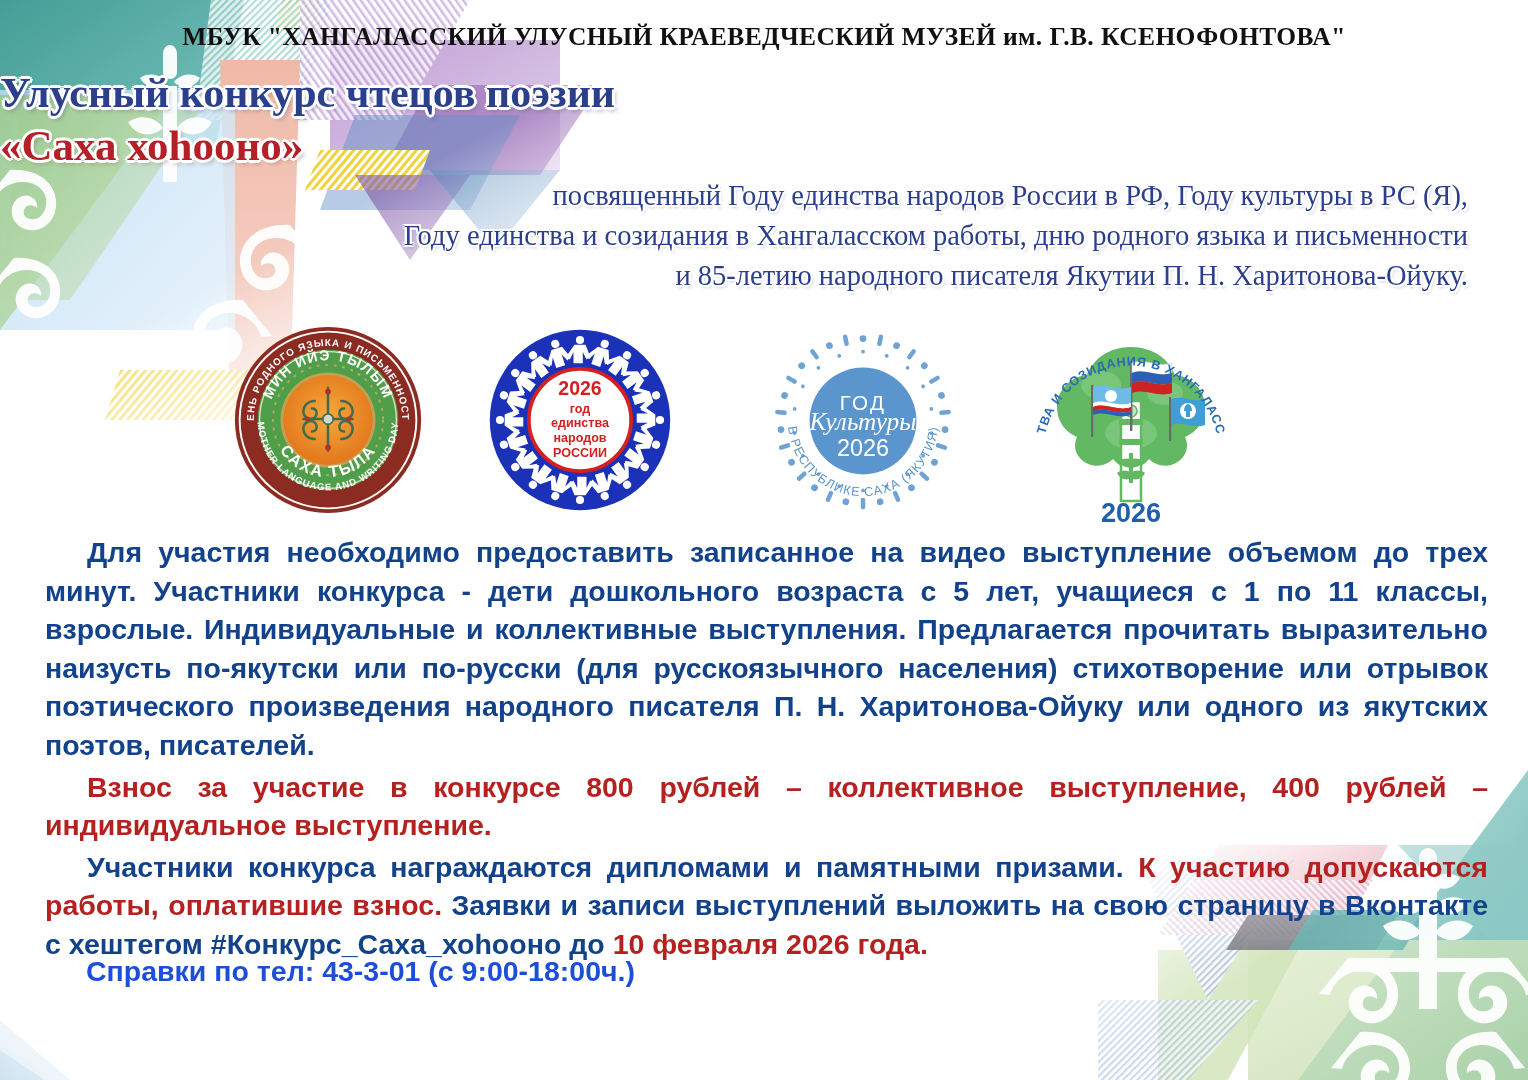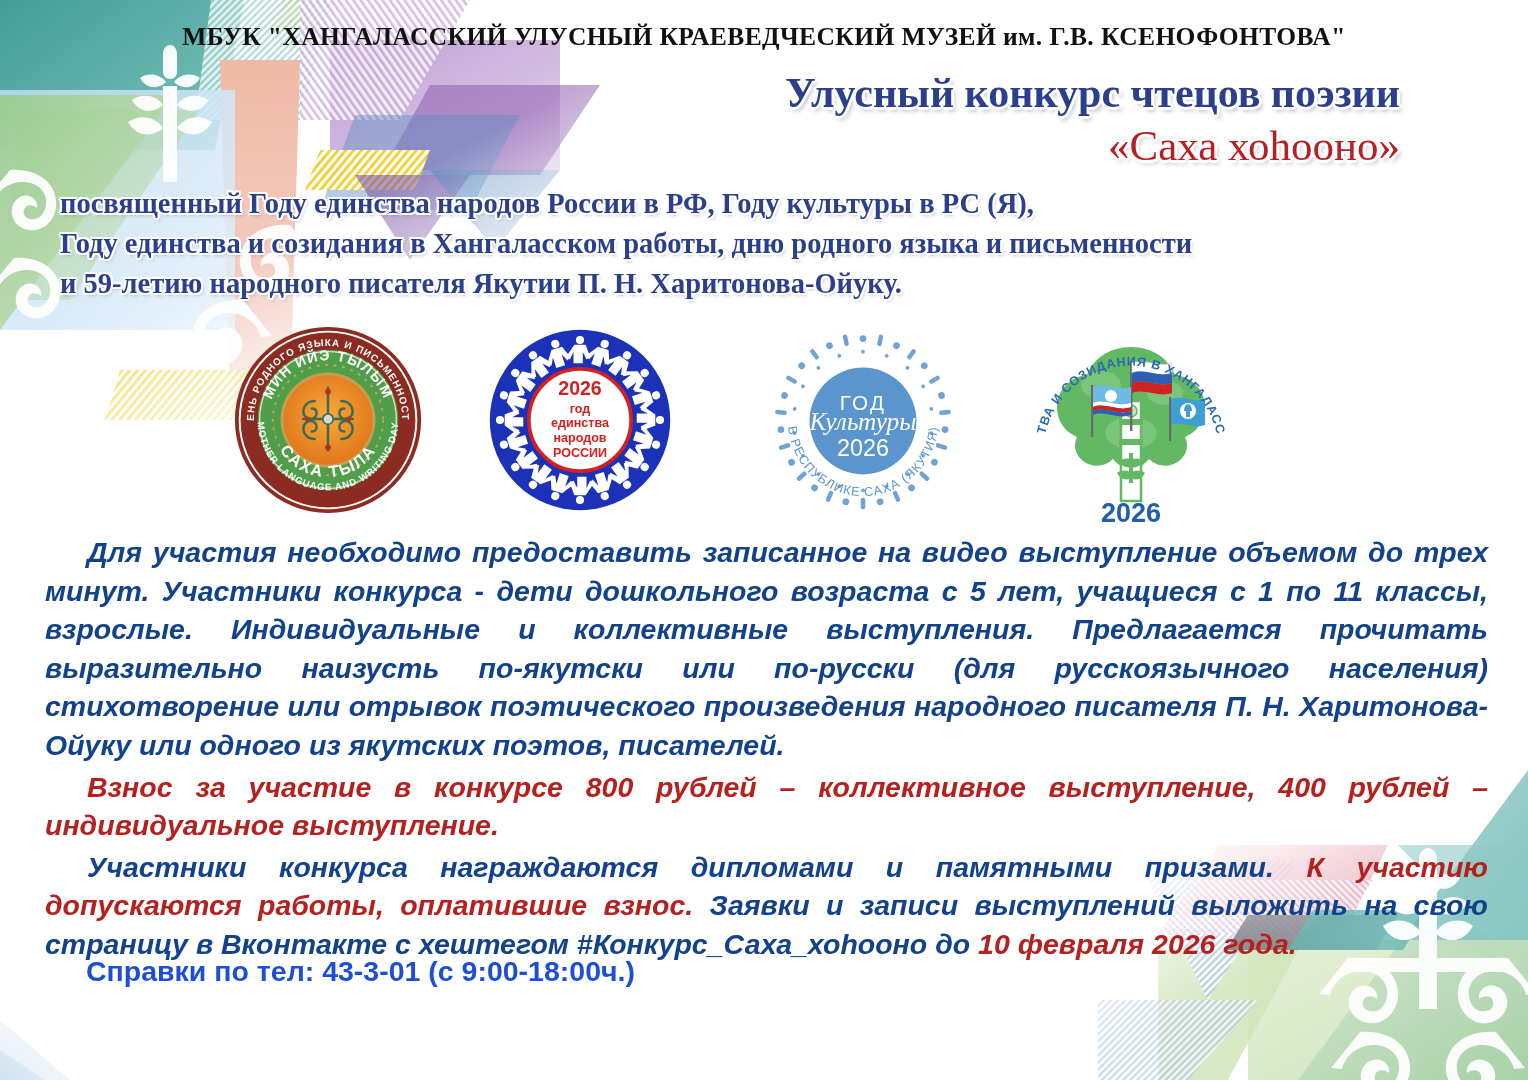--- a/index.html
+++ b/index.html
@@ -18,43 +18,42 @@
   #deco-bl{left:0;bottom:0;width:140px;height:120px;}
 
   
   .museum-line{
     position:absolute;top:22px;left:0;width:1528px;text-align:center;
     font-family:"Liberation Serif","DejaVu Serif",serif;
     font-weight:700;font-size:25.5px;letter-spacing:.4px;color:#111;
     white-space:nowrap;
   }
 
-  .title-wrap{position:absolute;top:70px;left:0;width:1400px;text-align:right;}
+  .title-wrap{position:absolute;top:70px;left:0;width:1400px;text-align:left;}
   .title-1{
     font-family:"Liberation Serif","DejaVu Serif",serif;
     font-weight:700;font-size:42px;color:#2b3f8c;line-height:1.14;
     text-shadow:
       2px 2px 0 #fff, -2px 2px 0 #fff, 2px -2px 0 #fff, -2px -2px 0 #fff,
       0 3px 0 #fff, 3px 0 0 #fff, 0 -3px 0 #fff, -3px 0 0 #fff,
       3px 4px 4px rgba(80,90,130,.45);
   }
   .title-2{
     font-family:"Liberation Serif","DejaVu Serif",serif;
-    font-weight:400;font-size:43px;color:#b51f26;line-height:1.2;margin-top:2px;
+    font-weight:700;font-size:43px;color:#b51f26;line-height:1.2;margin-top:2px;
     text-shadow:
       2px 2px 0 #fff, -2px 2px 0 #fff, 2px -2px 0 #fff, -2px -2px 0 #fff,
       0 3px 0 #fff, 3px 0 0 #fff, 0 -3px 0 #fff, -3px 0 0 #fff,
       3px 4px 4px rgba(120,80,80,.4);
-    padding-left: 6px;
   }
 
   .dedication{
-    position:absolute;top:184px;left:60px;width:1408px;text-align:left;
+    position:absolute;top:176px;left:60px;width:1408px;text-align:right;
     font-family:"Liberation Serif","DejaVu Serif",serif;
-    font-weight:700;font-size:28.5px;line-height:1.40;color:#2b3f8c;
+    font-weight:400;font-size:28.5px;line-height:1.40;color:#2b3f8c;
     text-shadow:
       1.6px 1.6px 0 #fff, -1.6px 1.6px 0 #fff, 1.6px -1.6px 0 #fff, -1.6px -1.6px 0 #fff,
       0 2.2px 0 #fff, 2.2px 0 0 #fff, 0 -2.2px 0 #fff, -2.2px 0 0 #fff,
       2px 3px 3px rgba(90,100,140,.35);
   }
   .dedication div{white-space:nowrap;}
 
   
   .logos{
     position:absolute;top:325px;left:0;width:1528px;height:200px;
@@ -63,21 +62,21 @@
   #logo-mother-language{left:233px;top:0px;width:190px;height:190px;}
   #logo-unity-2026{left:487px;top:2px;width:186px;height:186px;}
   #logo-culture-year{left:769px;top:6px;width:188px;height:180px;}
   #logo-khangalas-unity{left:1023px;top:-2px;width:216px;height:205px;}
 
   
   .body-copy{
     position:absolute;top:533px;left:45px;width:1443px;
     font-size:28.5px;line-height:1.355;color:#11428b;font-weight:600;
   }
-  .para{margin:0 0 0 0;text-align:justify;text-justify:inter-word;font-style:italic;}
+  .para{margin:0 0 0 0;text-align:justify;text-justify:inter-word;}
   .para.ind{text-indent:42px;}
   .para + .para{margin-top:3px;}
   .red{color:#b5211f;}
   .blue{color:#11428b;}
   .contact{
     position:absolute;left:86px;top:955px;
     font-size:28.5px;font-weight:600;color:#1d4ed8;white-space:nowrap;
   }
 </style>
 </head>
@@ -285,21 +284,21 @@
   <div class="museum-line">МБУК "ХАНГАЛАССКИЙ УЛУСНЫЙ КРАЕВЕДЧЕСКИЙ МУЗЕЙ им. Г.В. КСЕНОФОНТОВА"</div>
 
   <div class="title-wrap">
     <div class="title-1">Улусный конкурс чтецов поэзии</div>
     <div class="title-2">«Саха хоһооно»</div>
   </div>
 
   <div class="dedication">
     <div>посвященный Году единства народов России в РФ, Году культуры в РС (Я),</div>
     <div>Году единства и созидания в Хангаласском работы, дню родного языка и письменности</div>
-    <div>и 59-летию народного писателя Якутии П. Н. Харитонова-Ойуку.</div>
+    <div>и 85-летию народного писателя Якутии П. Н. Харитонова-Ойуку.</div>
   </div>
 
   <div class="logos">
 
     <div class="logo" id="logo-mother-language">
       <svg viewBox="0 0 200 200" width="190" height="190">
         <defs>
           <path id="arcTop1" d="M 22 100 A 78 78 0 0 1 178 100"></path>
           <path id="arcBot1" d="M 26 100 A 74 74 0 0 0 174 100"></path>
           <path id="arcTop1b" d="M 37 100 A 63 63 0 0 1 163 100"></path>

